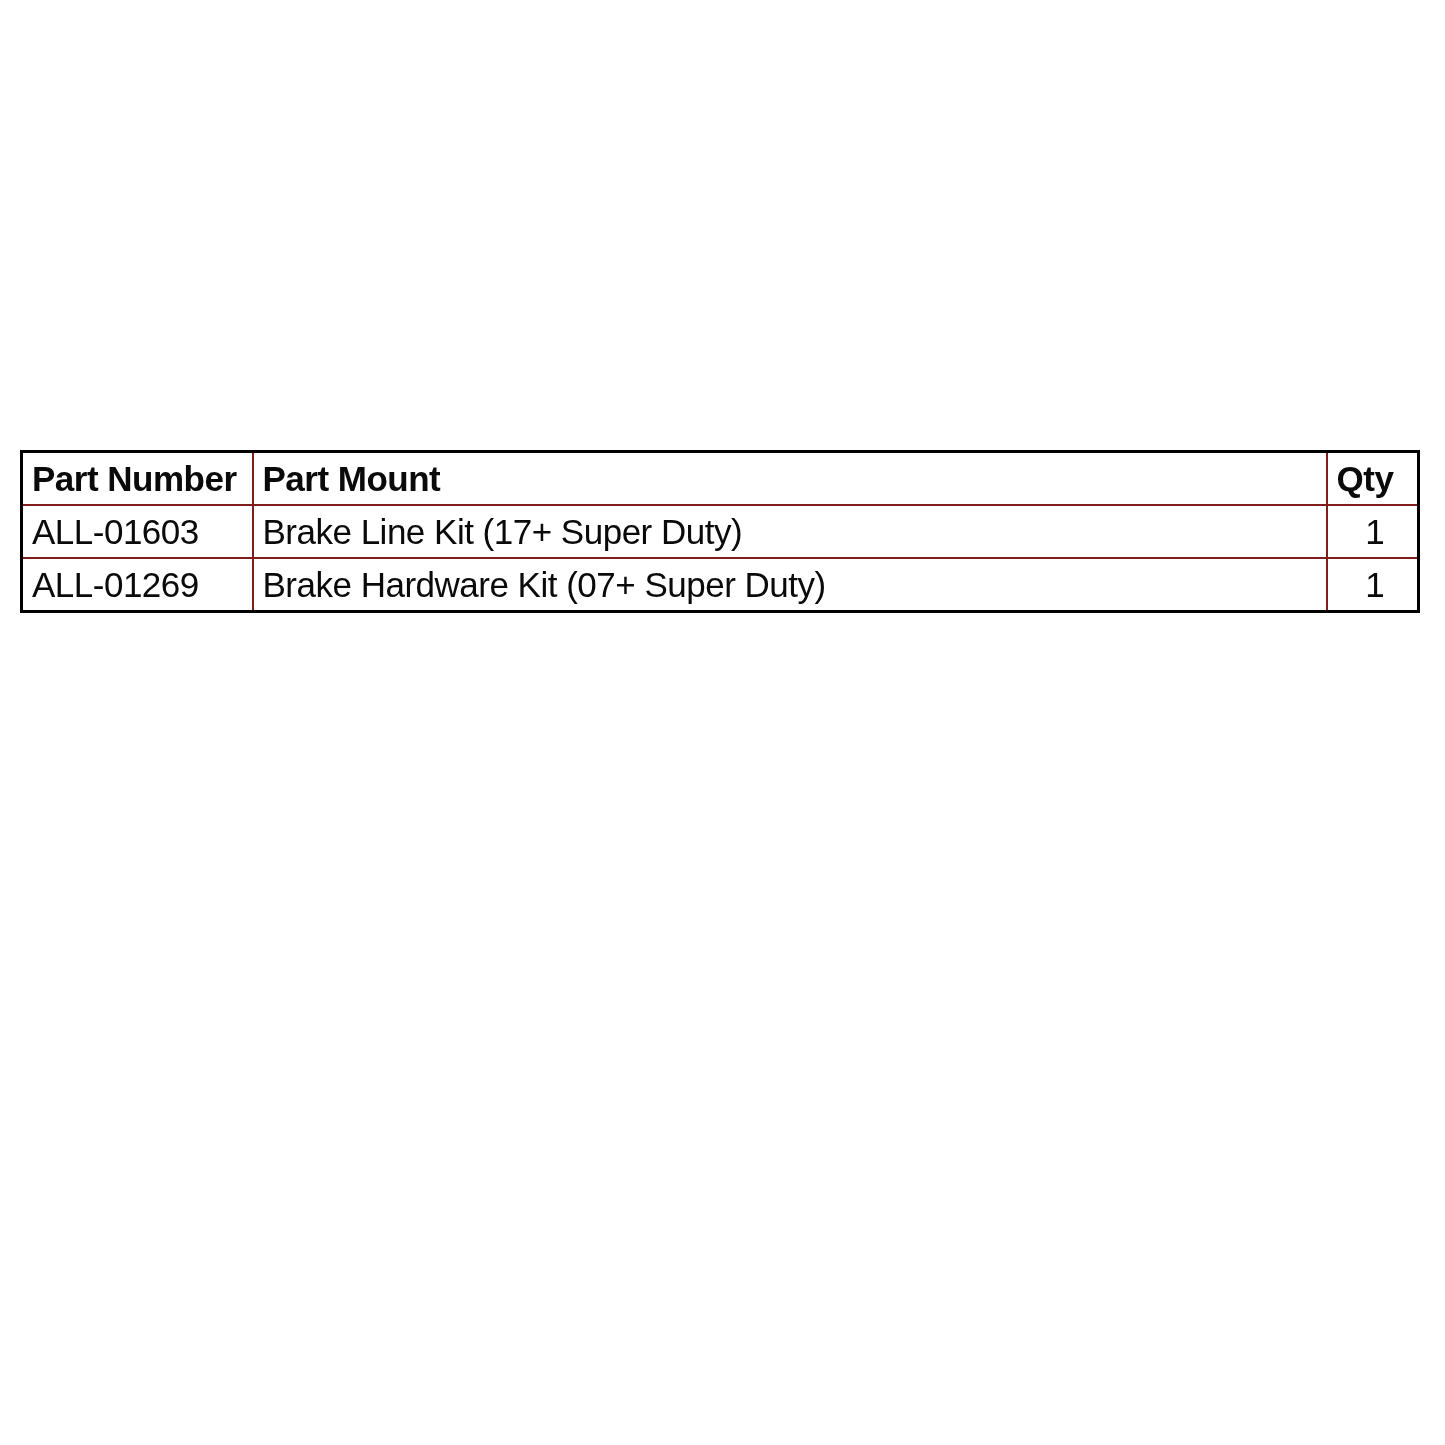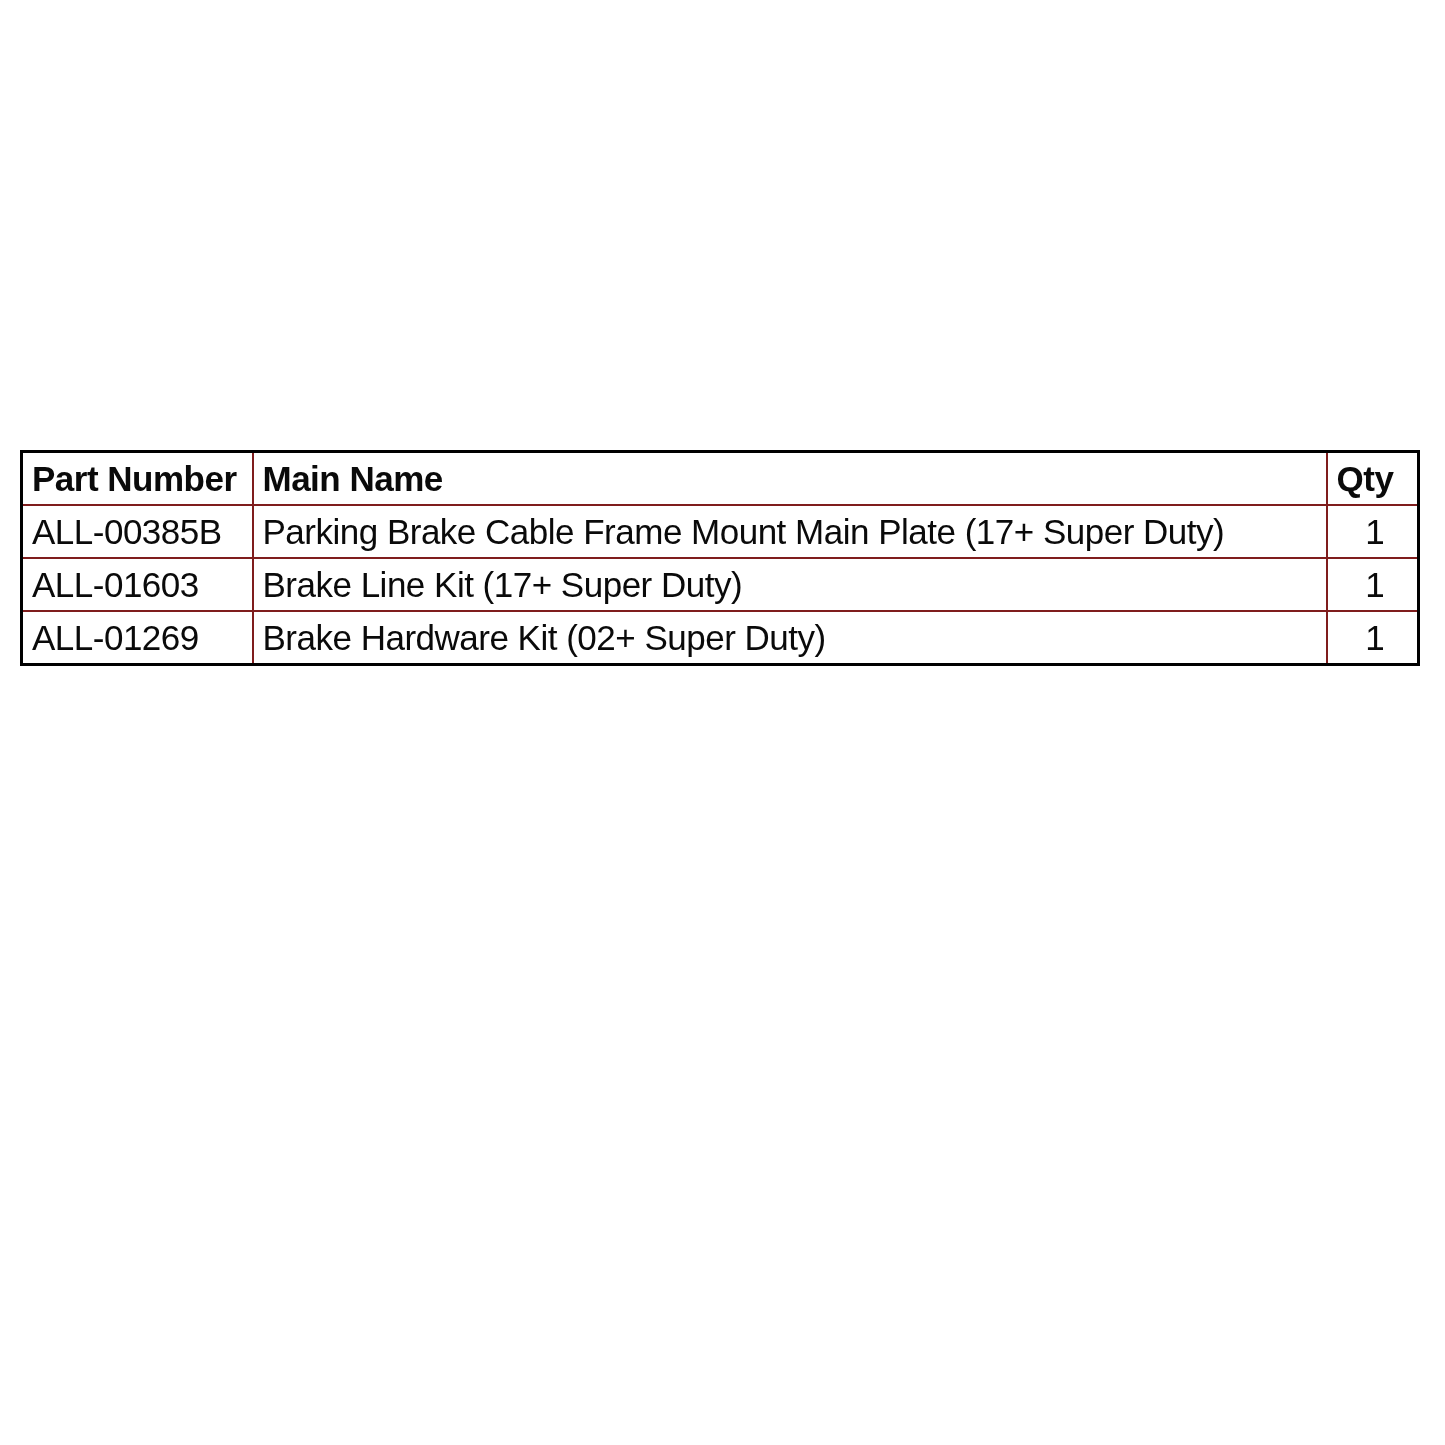--- a/index.html
+++ b/index.html
@@ -58,35 +58,30 @@
 <div class="canvas">
   <table class="parts-table">
     <colgroup>
       <col class="c-partnum">
       <col class="c-partname">
       <col class="c-qty">
     </colgroup>
     <thead>
       <tr>
         <th>Part Number</th>
-        <th>Main Name</th>
+        <th>Part Mount</th>
         <th class="qty">Qty</th>
       </tr>
     </thead>
     <tbody>
-      <tr>
-        <td>ALL-00385B</td>
-        <td>Parking Brake Cable Frame Mount Main Plate (17+ Super Duty)</td>
-        <td class="qty">1</td>
-      </tr>
       <tr>
         <td>ALL-01603</td>
         <td>Brake Line Kit (17+ Super Duty)</td>
         <td class="qty">1</td>
       </tr>
       <tr>
         <td>ALL-01269</td>
-        <td>Brake Hardware Kit (02+ Super Duty)</td>
+        <td>Brake Hardware Kit (07+ Super Duty)</td>
         <td class="qty">1</td>
       </tr>
     </tbody>
   </table>
 </div>
 
 </body></html>

